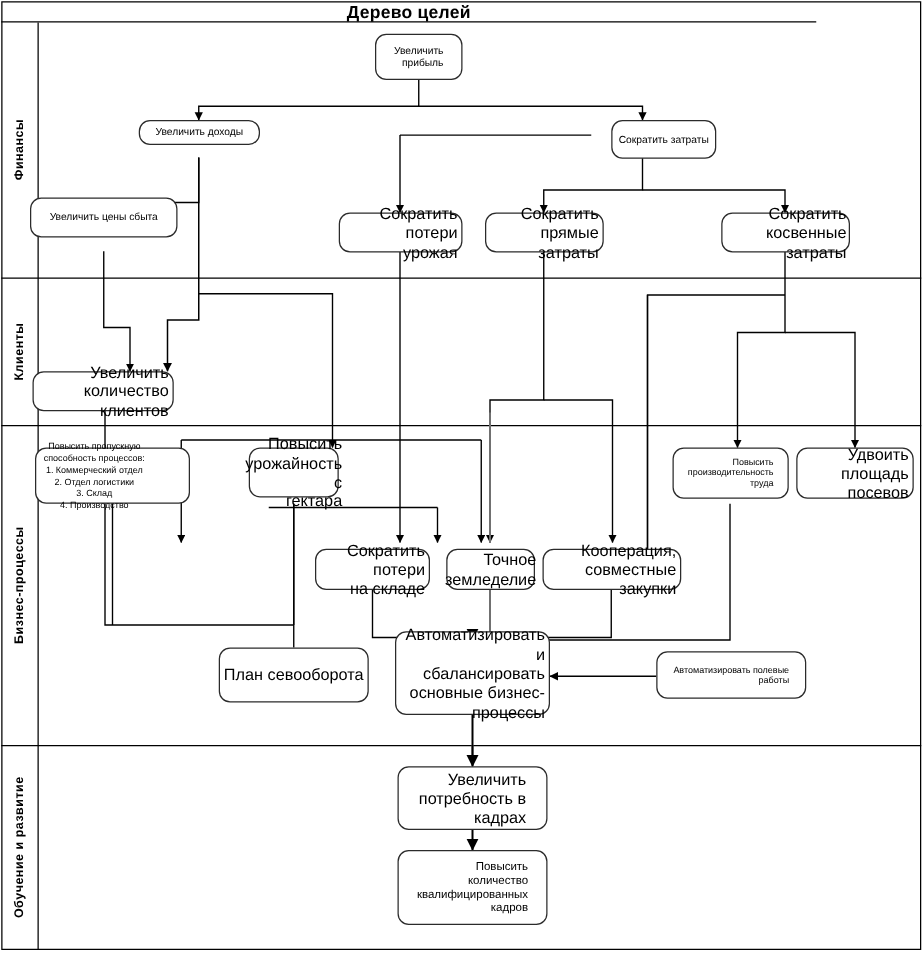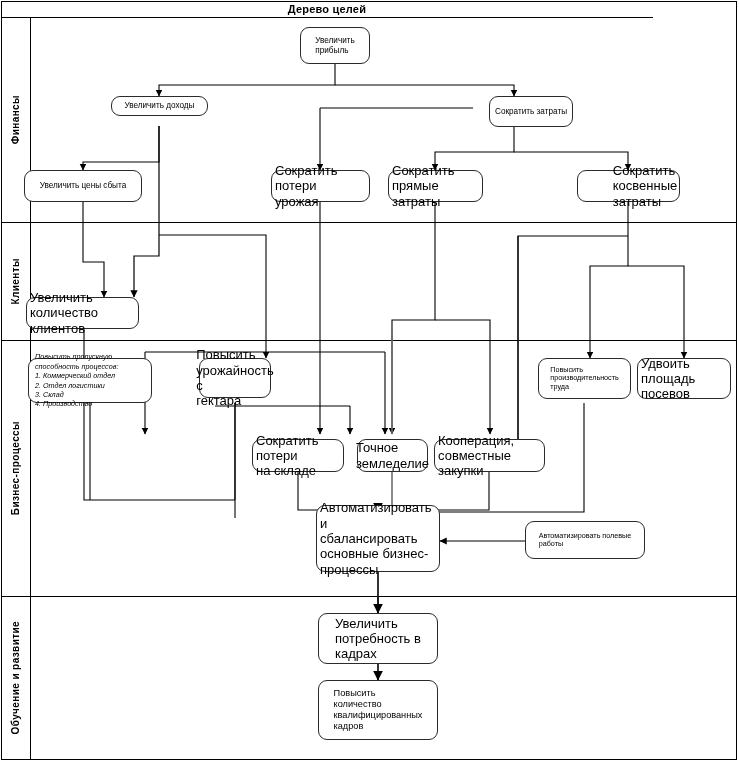--- a/index.html
+++ b/index.html
@@ -33,21 +33,21 @@
     position: absolute;
     left: 1px;
     top: 1px;
     width: 652px;
     height: 17px;
     box-sizing: border-box;
     border-bottom: 1px solid #000;
     display: flex;
     align-items: center;
     justify-content: center;
-    font-size: 11px;
+    font-size: 14px;
     font-weight: bold;
     letter-spacing: .2px;
   }
   
   .band-sep {
     position: absolute;
     left: 1px;
     width: 736px;
     height: 0;
     border-top: 1px solid #000;
@@ -91,36 +91,35 @@
   
   .node {
     position: absolute;
     box-sizing: border-box;
     border: 1px solid #2b2b2b;
     border-radius: 9px;
     background: #ffffff;
     display: flex;
     align-items: center;
     justify-content: center;
-    text-align: left;
+    text-align: right;
     line-height: 1.18;
     padding: 2px 3px;
     white-space: pre-line;
   }
   .fs7  { font-size: 7.2px; }
   .fs75 { font-size: 13px; }
   .fs8  { font-size: 8.2px; }
   .fs9  { font-size: 9.2px; }
   .fs11 { font-size: 13px; }
   .node.left-align {
-    text-align: left;
+    text-align: center;
     justify-content: flex-start;
     padding-left: 6px;
     line-height: 1.3;
-    font-style: italic;
   }
 </style>
 </head>
 <body>
 
 <div id="canvas">
 
   <div class="frame"></div>
 
   <div class="title-bar">Дерево целей</div>
@@ -215,21 +214,21 @@
       <path d="M378,506 L378,512" marker-end="url(#ah)"></path>
       <path d="M378,568 L378,613" marker-end="url(#ah)"></path>
       <path d="M378,664 L378,680" marker-end="url(#ah)"></path>
     </g>
   </svg>
 
   <div class="node fs8" style="left:300px;  top:27px;  width:70px;  height:37px;">Увеличить
 прибыль</div>
   <div class="node fs8" style="left:111px;  top:96px;  width:97px;  height:20px;">Увеличить доходы</div>
   <div class="node fs8" style="left:473px;  top:96px;  width:84px;  height:31px;margin-left:16px;">Сократить затраты</div>
-  <div class="node fs8" style="left:24px;   top:170px; width:118px; height:32px;">Увеличить цены сбыта</div>
+  <div class="node fs8" style="left:24px;   top:158px; width:118px; height:32px;">Увеличить цены сбыта</div>
   <div class="node fs75" style="left:271px; top:170px; width:99px;  height:32px;">Сократить потери
 урожая</div>
   <div class="node fs75" style="left:388px; top:170px; width:95px;  height:32px;">Сократить прямые
 затраты</div>
   <div class="node fs75" style="left:577px; top:170px; width:103px; height:32px;padding-left:36px;">Сократить косвенные
 затраты</div>
   <div class="node fs75" style="left:26px;  top:297px; width:113px; height:32px;">Увеличить количество
 клиентов</div>
 
   <div class="node fs7 left-align" style="left:28px; top:358px; width:124px; height:45px; align-items:center;">   Повысить пропускную
@@ -246,20 +245,21 @@
 производительность
 труда</div>
   <div class="node fs75" style="left:637px; top:358px; width:94px;  height:41px;">Удвоить площадь
 посевов</div>
   <div class="node fs75" style="left:252px; top:439px; width:92px;  height:33px;">Сократить потери
 на складе</div>
   <div class="node fs75" style="left:357px; top:439px; width:71px;  height:33px;">Точное
 земледелие</div>
   <div class="node fs75" style="left:434px; top:439px; width:111px; height:33px;">Кооперация,
 совместные закупки</div>
+  <div class="node fs11" style="left:175px; top:518px; width:120px; height:44px;">План севооборота</div>
   <div class="node fs11" style="left:316px; top:505px; width:124px; height:67px;">Автоматизировать и
 сбалансировать
 основные бизнес-
 процессы</div>
   <div class="node fs7" style="left:525px; top:521px; width:120px; height:38px;">Автоматизировать полевые
 работы</div>
   <div class="node fs11" style="left:318px; top:613px; width:120px; height:51px;">Увеличить
 потребность в
 кадрах</div>
   <div class="node fs9" style="left:318px; top:680px; width:120px; height:60px;">Повысить

